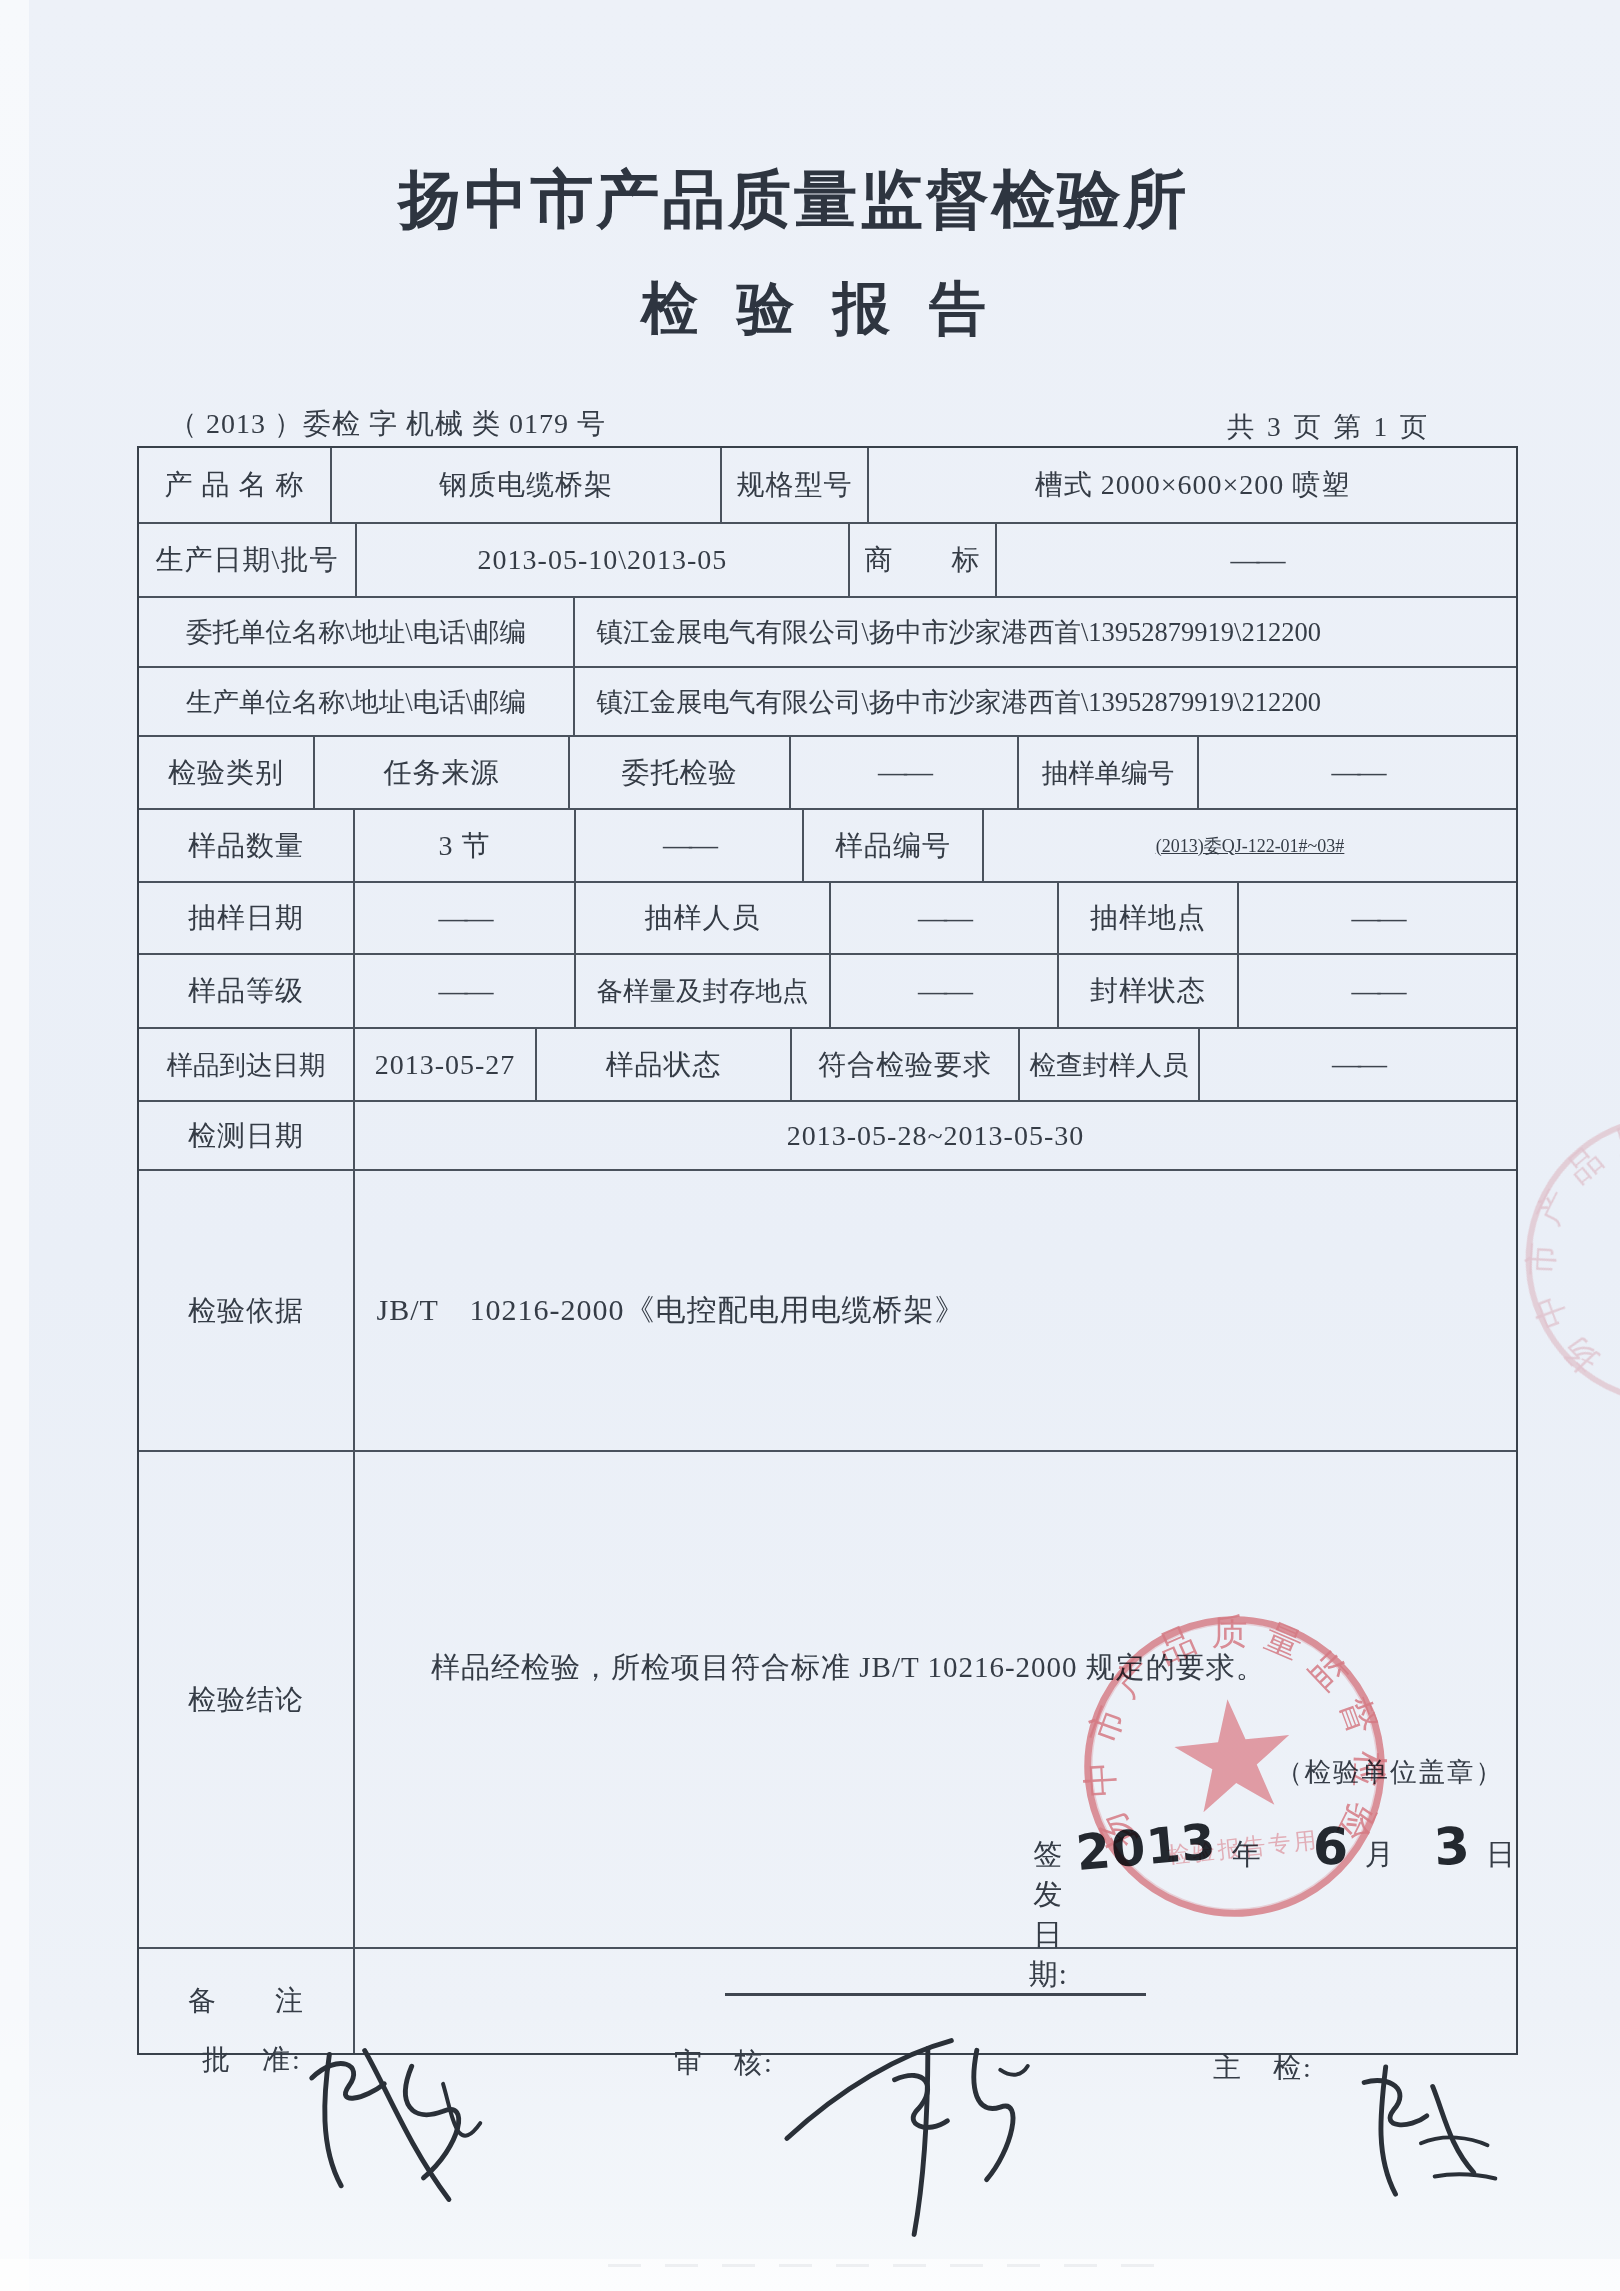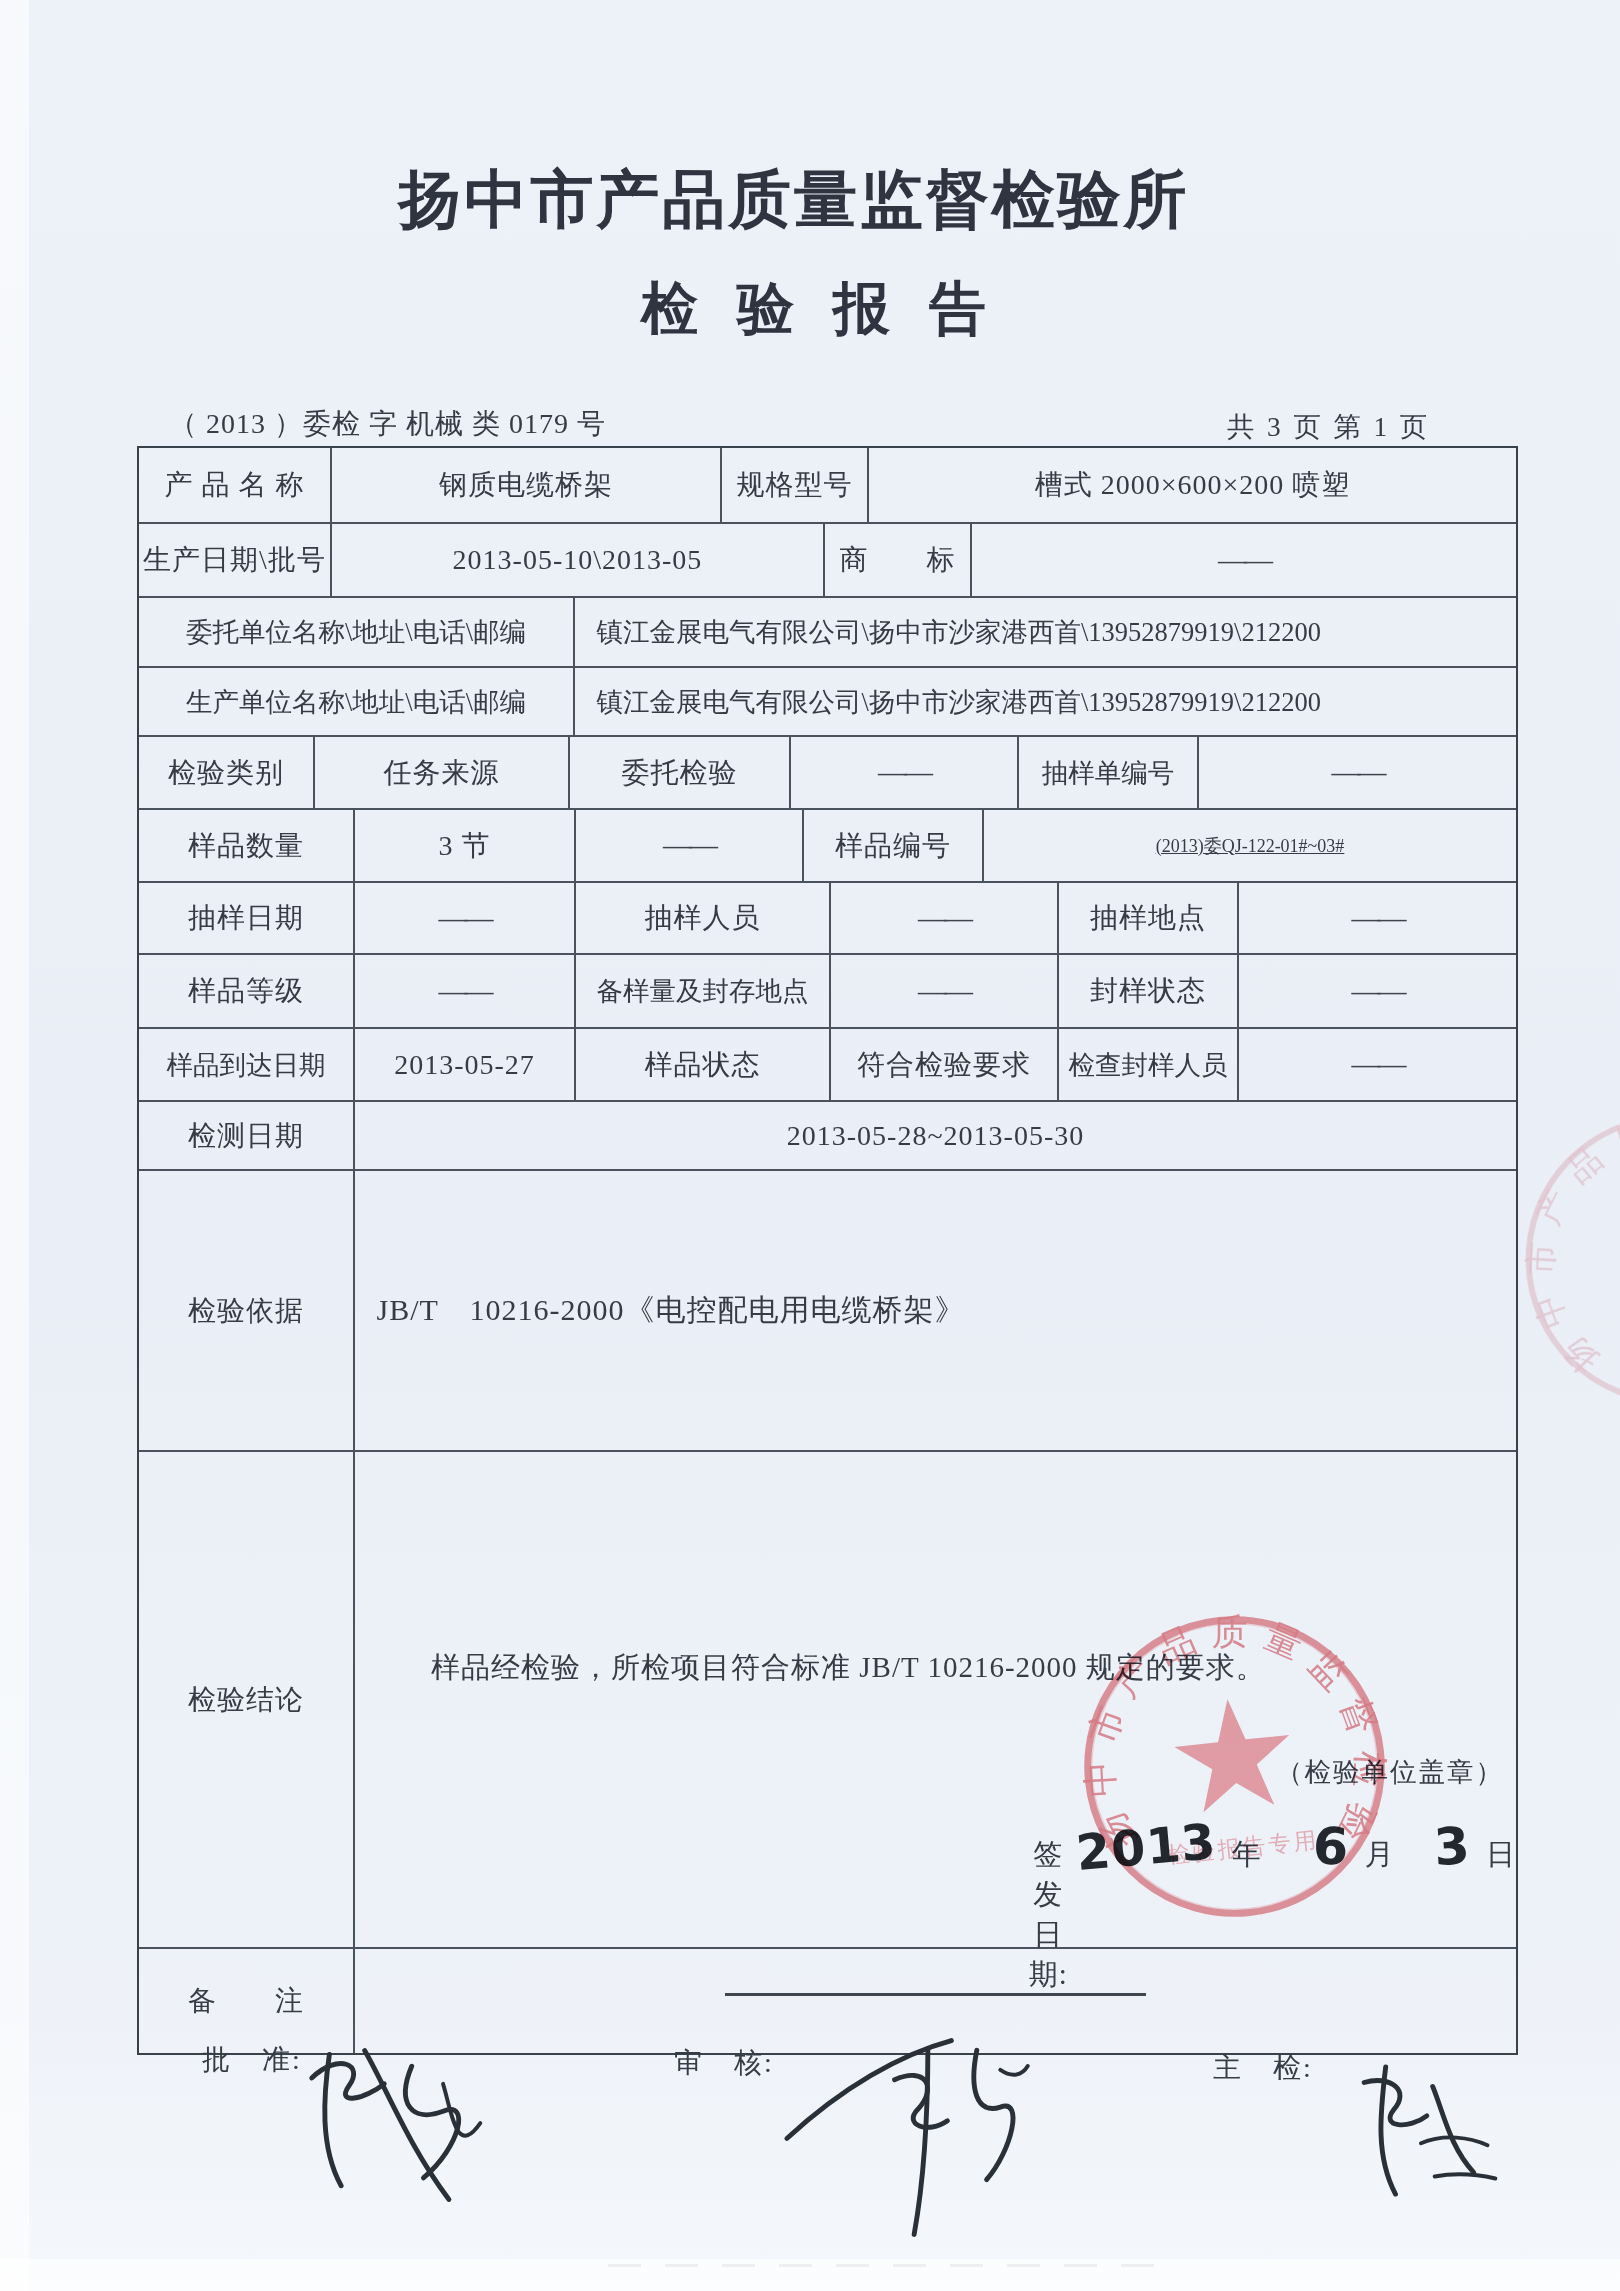--- a/index.html
+++ b/index.html
@@ -85,21 +85,21 @@
   <div class="tbl">
 
     <div class="row" style="height:74px">
       <div class="c" style="width:193px">产 品 名 称</div>
       <div class="c" style="width:390px">钢质电缆桥架</div>
       <div class="c" style="width:147px">规格型号</div>
       <div class="c" style="flex:1">槽式 2000×600×200 喷塑</div>
     </div>
 
     <div class="row" style="height:72px">
-      <div class="c" style="width:193px">生产日期\批号</div>
+      <div class="c" style="width:218px">生产日期\批号</div>
       <div class="c" style="width:493px">2013-05-10\2013-05</div>
       <div class="c" style="width:147px">商　　标</div>
       <div class="c dash" style="flex:1">——</div>
     </div>
 
     <div class="row" style="height:68px">
       <div class="c small" style="width:436px">委托单位名称\地址\电话\邮编</div>
       <div class="c small left" style="flex:1">镇江金展电气有限公司\扬中市沙家港西首\13952879919\212200</div>
     </div>
 
@@ -138,21 +138,21 @@
       <div class="c" style="width:216px">样品等级</div>
       <div class="c dash" style="width:221px">——</div>
       <div class="c small" style="width:255px">备样量及封存地点</div>
       <div class="c dash" style="width:228px">——</div>
       <div class="c" style="width:180px">封样状态</div>
       <div class="c dash" style="flex:1">——</div>
     </div>
 
     <div class="row" style="height:71px">
       <div class="c small" style="width:216px">样品到达日期</div>
-      <div class="c" style="width:221px">2013-05-27</div>
+      <div class="c" style="width:182px">2013-05-27</div>
       <div class="c" style="width:255px">样品状态</div>
       <div class="c" style="width:228px">符合检验要求</div>
       <div class="c small" style="width:180px">检查封样人员</div>
       <div class="c dash" style="flex:1">——</div>
     </div>
 
     <div class="row" style="height:67px">
       <div class="c" style="width:216px">检测日期</div>
       <div class="c" style="flex:1">2013-05-28~2013-05-30</div>
     </div>

